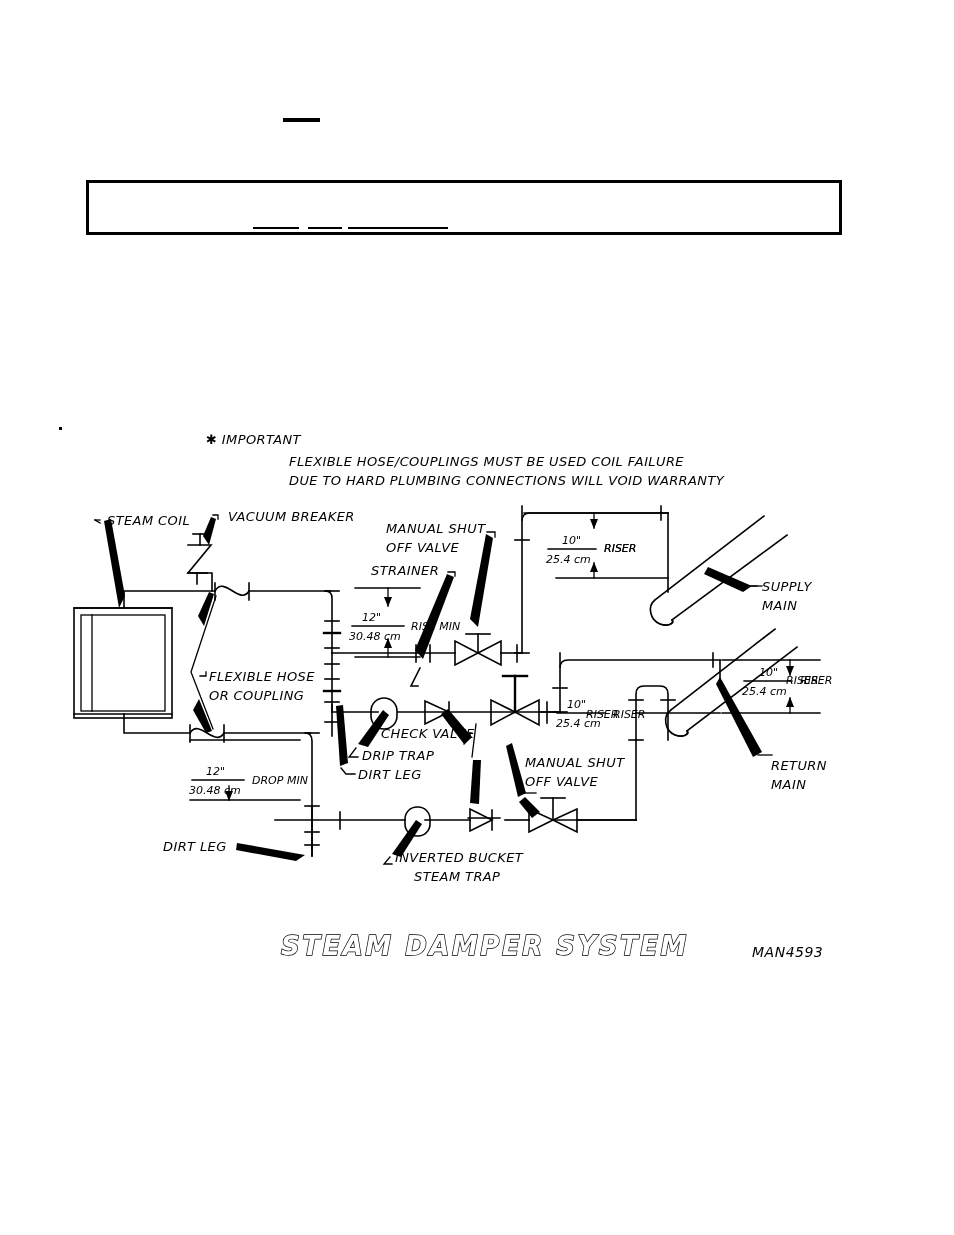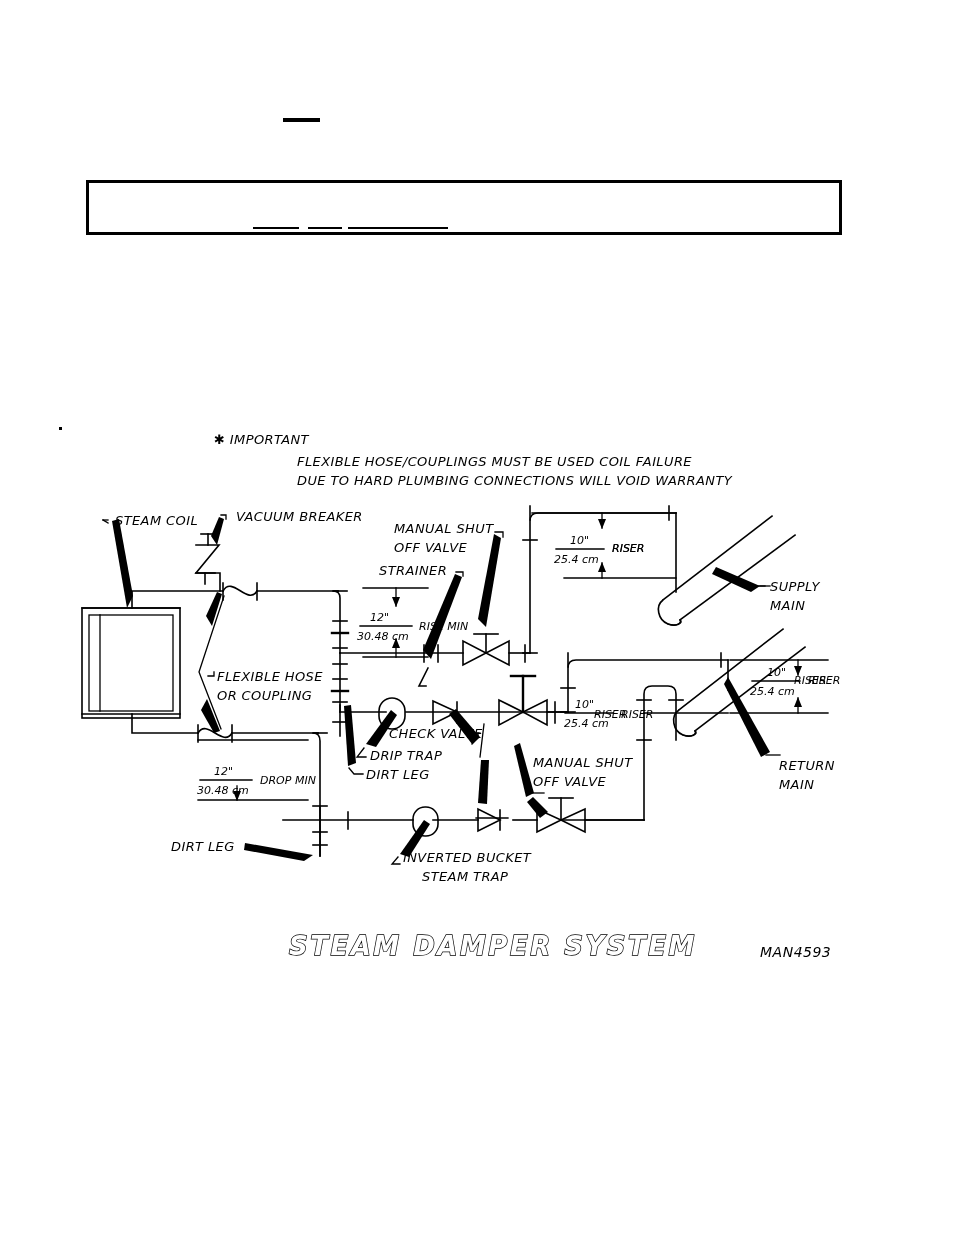--- a/index.html
+++ b/index.html
@@ -45,21 +45,21 @@
   #stray-dot {
     position: absolute;
     left: 59px; top: 427px;
     width: 3px; height: 3px;
     background: #000;
   }
 
   
   #diagram-wrap {
     position: absolute;
-    left: 8px; top: 0;
+    left: 0; top: 0;
     width: 848px; height: 1235px;
   }
   svg { display: block; }
 
   text.cad {
     font-family: "DejaVu Sans", sans-serif;
     font-style: italic;
     font-size: 13px;
     fill: #000;
     letter-spacing: 0.4px;

